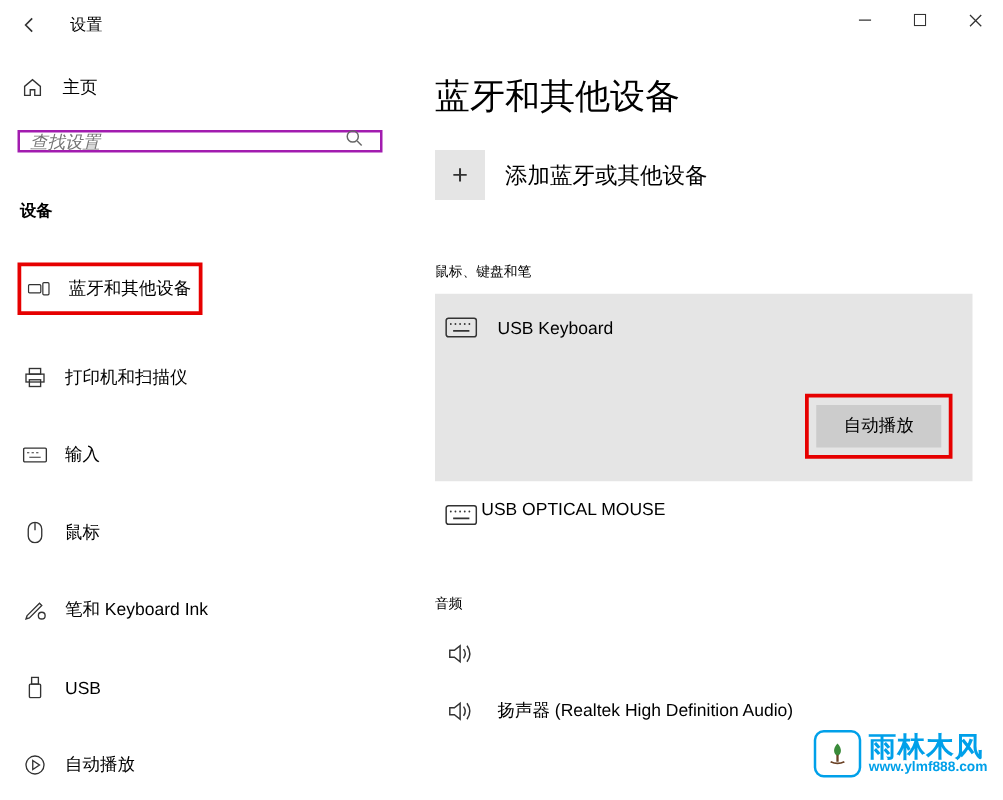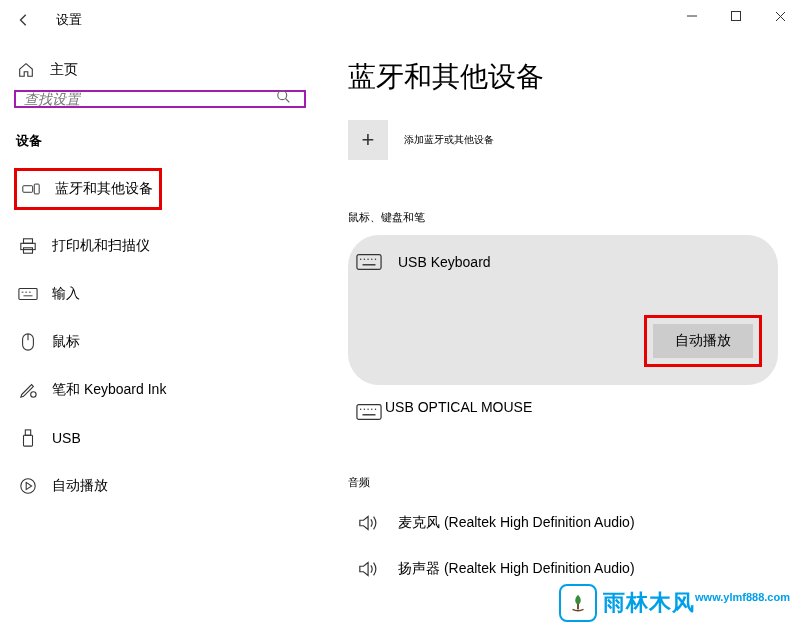--- a/index.html
+++ b/index.html
@@ -38,20 +38,21 @@
     }
     .layout {
       display: flex;
       height: calc(100% - 40px);
     }
     .sidebar {
       width: 316px;
       padding: 12px 10px 0 14px;
       display: flex;
       flex-direction: column;
+      justify-content: space-between;
     }
     .home-row {
       display: flex;
       align-items: center;
       padding: 8px 4px 10px 2px;
       gap: 14px;
       cursor: pointer;
     }
     .home-row .icon { width: 20px; height: 20px; display: flex; align-items: center; justify-content: center; }
     .home-row .label { font-size: 14px; }
@@ -112,38 +113,37 @@
       margin-bottom: 50px;
       cursor: pointer;
     }
     .add-box {
       width: 40px; height: 40px;
       background: #e5e5e5;
       display: flex; align-items: center; justify-content: center;
       font-size: 22px;
       color: #333;
     }
-    .add-label { font-size: 10px; }
+    .add-label { font-size: 18px; }
     .section-head {
       font-size: 11px;
       font-weight: 500;
       margin-bottom: 10px;
     }
     .device-card {
       padding: 14px 16px 14px 8px;
       display: flex;
       align-items: flex-start;
       gap: 3px;
     }
     .device-card.selected {
       background: #e5e5e5;
       padding-bottom: 18px;
       flex-direction: column;
       gap: 0;
-      border-radius: 31px;
     }
     .device-card .row1 {
       display: flex;
       align-items: center;
       gap: 16px;
       width: 100%;
     }
     .device-icon {
       width: 26px; height: 26px;
       display: flex; align-items: center; justify-content: center;
@@ -182,21 +182,21 @@
       align-items: center;
       gap: 6px;
     }
     .watermark .wicon {
       width: 38px; height: 38px;
       border-radius: 8px;
       border: 2px solid #00a0e9;
       background: #fff;
       display: flex; align-items: center; justify-content: center;
     }
-    .watermark .wtext { display: flex; line-height: 1; }
+    .watermark .wtext { display: flex; flex-direction: column; line-height: 1; }
     .watermark .wtext .l1 { color: #00a0e9; font-weight: bold; font-size: 22px; letter-spacing: 1px; }
     .watermark .wtext .l2 { color: #00a0e9; font-weight: bold; font-size: 11px; }
   </style>
 </head>
 <body>
 
 <div class="titlebar">
   <div class="back-btn">
     <svg width="14" height="14" viewBox="0 0 16 16">
         <path d="M10 2 L4 8 L10 14" stroke="#333" stroke-width="1.5" fill="none"></path>
@@ -371,21 +371,20 @@
       <div class="section-head">音频</div>
 
       <div class="audio-item">
         <span class="device-icon">
           <svg width="22" height="20" viewBox="0 0 24 20">
               <path d="M2 7 L6 7 L11 3 L11 17 L6 13 L2 13 Z" stroke="#333" stroke-width="1.3" fill="none"></path>
               <path d="M14 6 Q17 10 14 14" stroke="#333" stroke-width="1.3" fill="none"></path>
               <path d="M17 3 Q22 10 17 17" stroke="#333" stroke-width="1.3" fill="none"></path>
             </svg>
         </span>
-        <span class="device-name">麦克风 (Realtek High Definition Audio)</span>
       </div>
 
       <div class="audio-item">
         <span class="device-icon">
           <svg width="22" height="20" viewBox="0 0 24 20">
               <path d="M2 7 L6 7 L11 3 L11 17 L6 13 L2 13 Z" stroke="#333" stroke-width="1.3" fill="none"></path>
               <path d="M14 6 Q17 10 14 14" stroke="#333" stroke-width="1.3" fill="none"></path>
               <path d="M17 3 Q22 10 17 17" stroke="#333" stroke-width="1.3" fill="none"></path>
             </svg>
         </span>

